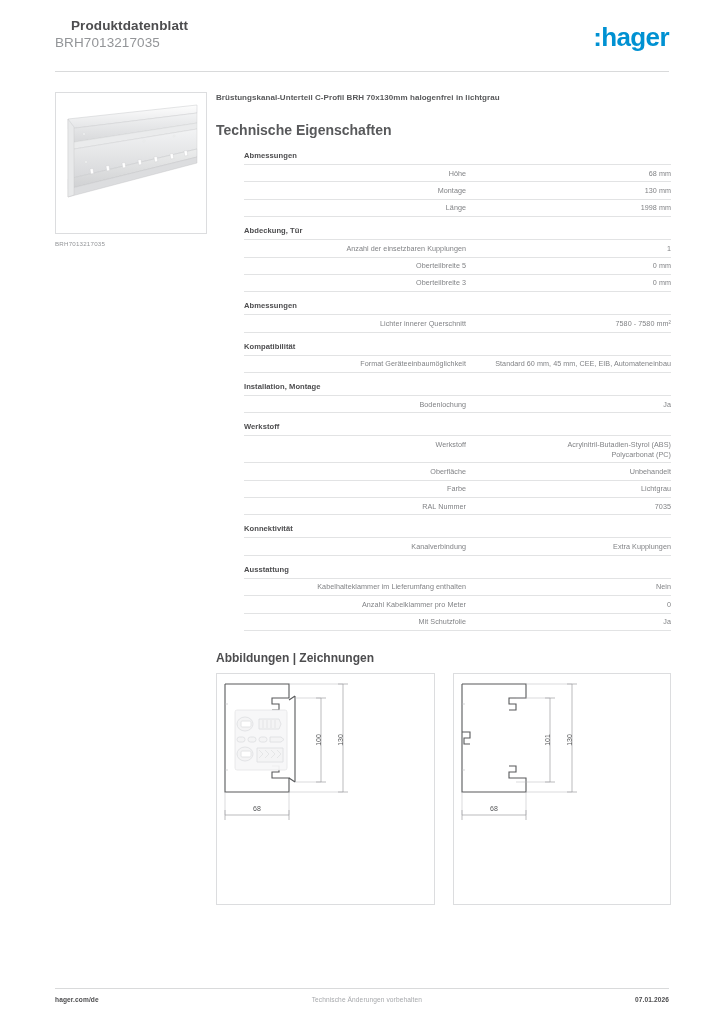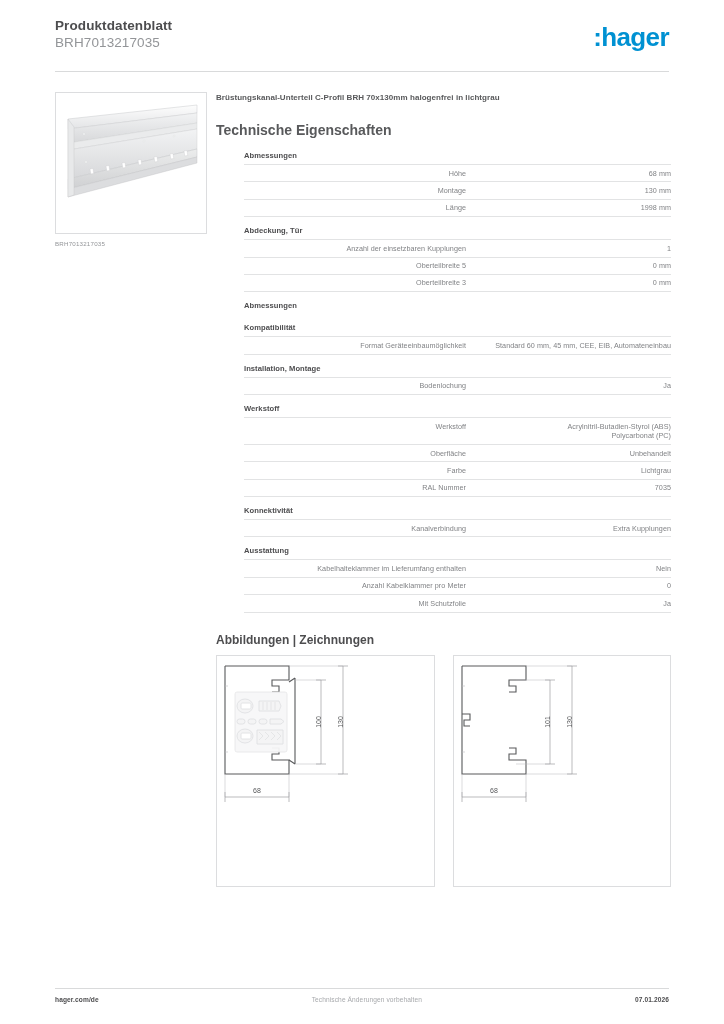--- a/index.html
+++ b/index.html
@@ -31,20 +31,21 @@
     top: 18px;
     width: 614px;
     height: 44px;
   }
   .header-title {
     font-size: 13.5px;
     font-weight: bold;
     color: #4d4d4f;
     letter-spacing: 0.1px;
     line-height: 16px;
+    margin-left: 16px;
   }
   .header-subtitle {
     font-size: 13.5px;
     font-weight: normal;
     color: #939598;
     letter-spacing: 0.1px;
     line-height: 17px;
   }
   .logo {
     position: absolute;
@@ -317,20 +318,30 @@
                 <td class="spec-label">Oberteilbreite 3</td>
                 <td class="spec-value">
                   <span class="line">0 mm</span>
                 </td>
               </tr>
             </tbody>
           </table>
         </div>
         <div class="group">
           <div class="group-title">Abmessungen</div>
+          <table class="spec">
+            <tbody>
+              <tr>
+                <td class="spec-label">Lichter innerer Querschnitt</td>
+                <td class="spec-value">
+                  <span class="line">7580 - 7580 mm²</span>
+                </td>
+              </tr>
+            </tbody>
+          </table>
         </div>
         <div class="group">
           <div class="group-title">Kompatibilität</div>
           <table class="spec">
             <tbody>
               <tr>
                 <td class="spec-label">Format Geräteeinbaumöglichkeit</td>
                 <td class="spec-value">
                   <span class="line">Standard 60 mm, 45 mm, CEE, EIB, Automateneinbau</span>
                 </td>

